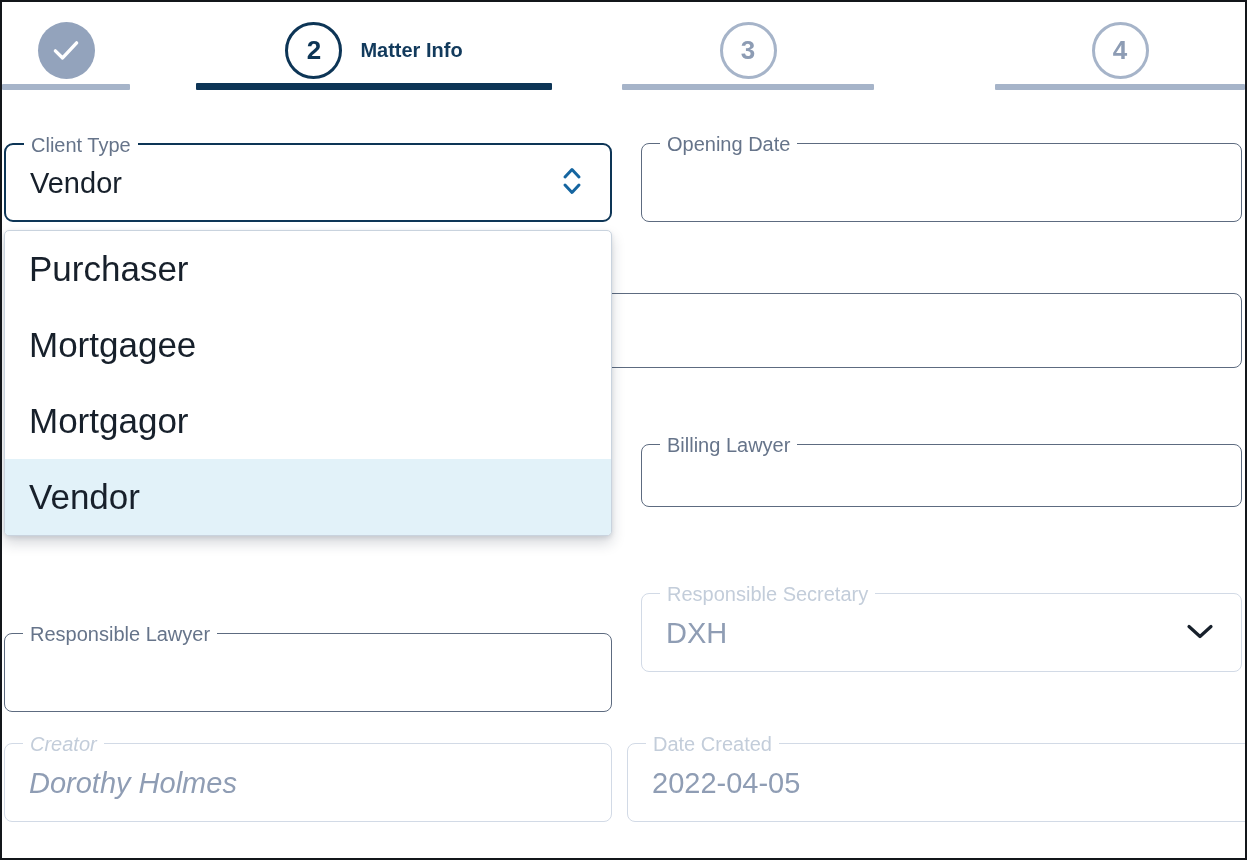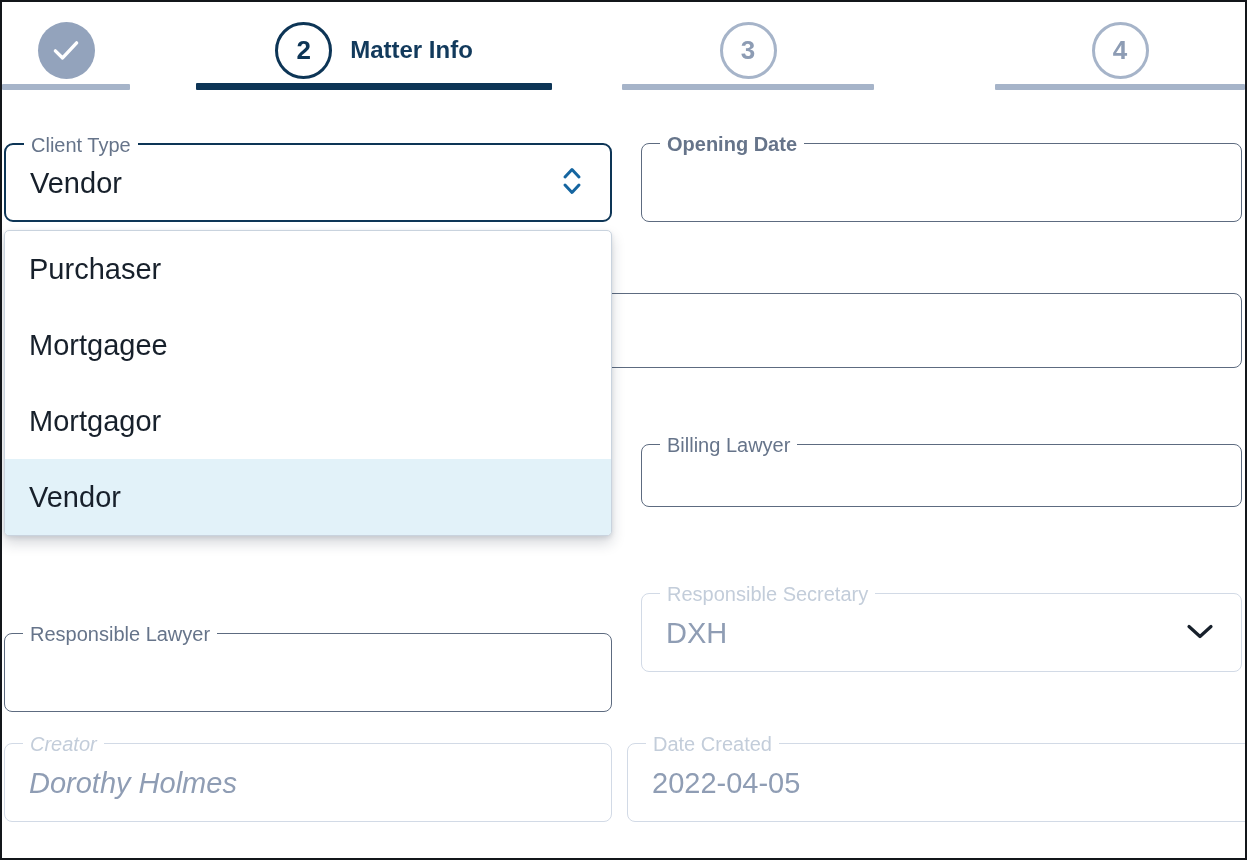--- a/index.html
+++ b/index.html
@@ -73,21 +73,21 @@
     border: 3px solid #a6b4c9;
     color: #8d9cb4;
     background: #ffffff;
   }
   .circle.current {
     border: 3.5px solid #0d3556;
     color: #0d3556;
     background: #ffffff;
   }
   .step-label {
-    font-size: 24px;
+    font-size: 20px;
     font-weight: 700;
     color: #123a5c;
     white-space: nowrap;
   }
 
   
   .field {
     position: absolute;
     border: 1.6px solid #5d6b80;
     border-radius: 8px;
@@ -146,21 +146,21 @@
     border-radius: 5px;
     box-shadow: 0 7px 14px rgba(20,35,55,0.18), 0 2px 4px rgba(20,35,55,0.10);
     z-index: 30;
     overflow: hidden;
   }
   .menu-item {
     height: 76px;
     display: flex;
     align-items: center;
     padding-left: 24px;
-    font-size: 29px;
+    font-size: 35px;
     color: #17202b;
     cursor: pointer;
     line-height: 34px;
   }
   .menu-item.selected { background: #e2f2f9; }
 </style>
 </head>
 <body>
 
 <div class="page">
@@ -206,21 +206,21 @@
     <span class="lg">Client Type</span>
     <span class="val">Vendor</span>
     <span class="updown-icon">
       <svg width="24" height="36" viewBox="0 0 24 36" fill="none" stroke="#1565a0" stroke-width="3" stroke-linecap="round" stroke-linejoin="round">
         <polyline points="5,14 12,6.5 19,14"></polyline>
         <polyline points="5,22 12,29.5 19,22"></polyline>
       </svg>
     </span>
   </div>
 
-  <div class="field" style="left:639px; top:141px; width:601px; height:79px;font-weight:bold;">
+  <div class="field" style="left:639px; top:141px; width:601px; height:79px;">
     <span class="lg">Opening Date</span>
   </div>
 
   <div class="field" style="left:2px; top:291px; width:1238px; height:75px;">
     <span class="lg"></span>
     <span class="val"></span>
   </div>
 
   <div class="field" style="left:639px; top:442px; width:601px; height:63px;">
     <span class="lg">Billing Lawyer</span>

